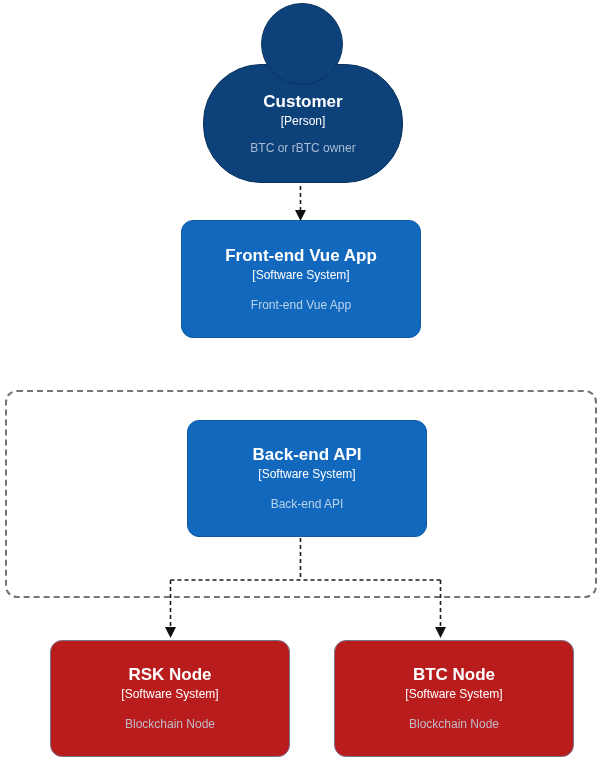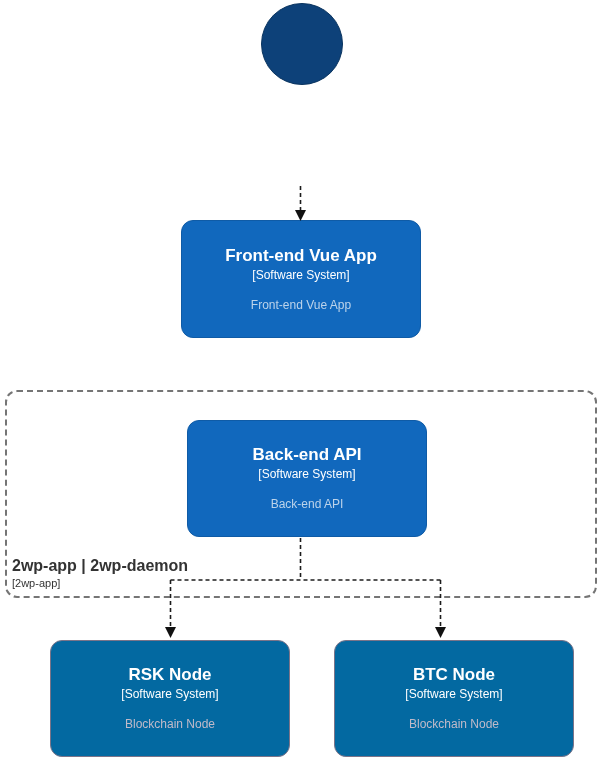--- a/index.html
+++ b/index.html
@@ -26,21 +26,21 @@
     justify-content: center;
     text-align: center;
     box-sizing: border-box;
     color: #ffffff;
   }
   .system-box {
     background: #1168bd;
     border: 1px solid #0f5ba6;
   }
   .gray-box {
-    background: #0369a1;
+    background: #b91c1c;
     border: 1px solid #7b7489;
   }
   .node-title {
     font-size: 17px;
     font-weight: bold;
     line-height: 20px;
     color: #ffffff;
   }
   .node-subtitle {
     font-size: 12px;
@@ -129,32 +129,33 @@
     z-index: 4;
     pointer-events: none;
   }
 </style>
 </head>
 <body>
 
 <div class="canvas">
 
   <div class="person-head"></div>
+  <div class="person-body">
+    <div class="node-title">Customer</div>
+    <div class="node-subtitle">[Person]</div>
+    <div class="node-desc">BTC or rBTC owner</div>
+  </div>
 
   <div class="node-box system-box" style="left:181px; top:220px; width:240px; height:118px;">
     <div class="node-title">Front-end Vue App</div>
     <div class="node-subtitle">[Software System]</div>
     <div class="node-desc">Front-end Vue App</div>
   </div>
 
   <div class="boundary"></div>
-  <div class="boundary-label">
-    <div class="boundary-title">2wp-app | 2wp-daemon</div>
-    <div class="boundary-subtitle">[2wp-app]</div>
-  </div>
 
   <div class="node-box system-box" style="left:187px; top:420px; width:240px; height:117px; z-index:2;">
     <div class="node-title">Back-end API</div>
     <div class="node-subtitle">[Software System]</div>
     <div class="node-desc">Back-end API</div>
   </div>
 
   <div class="node-box gray-box" style="left:50px; top:640px; width:240px; height:117px;">
     <div class="node-title">RSK Node</div>
     <div class="node-subtitle">[Software System]</div>

